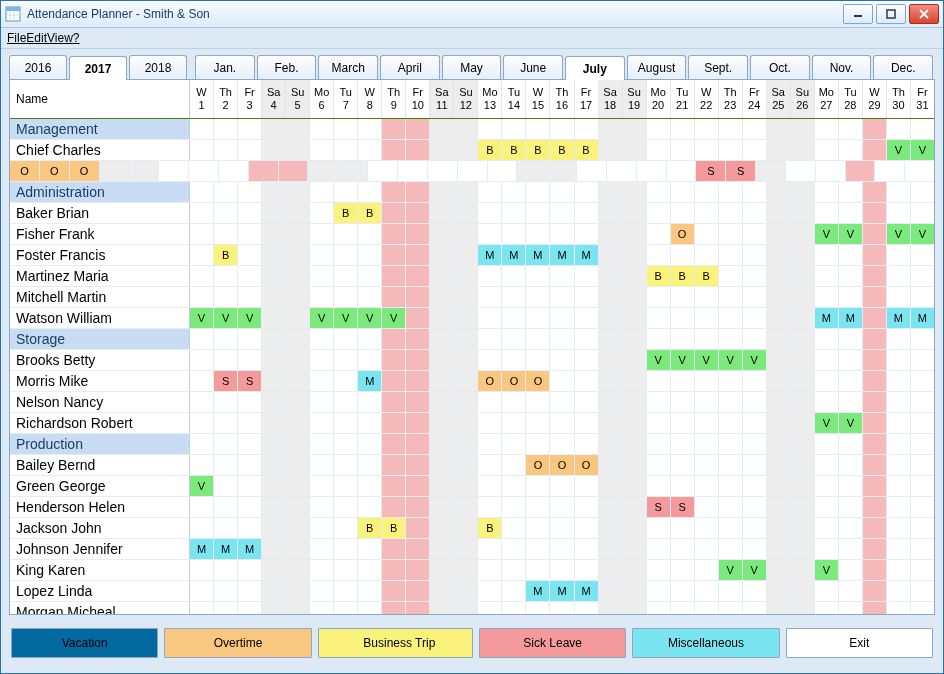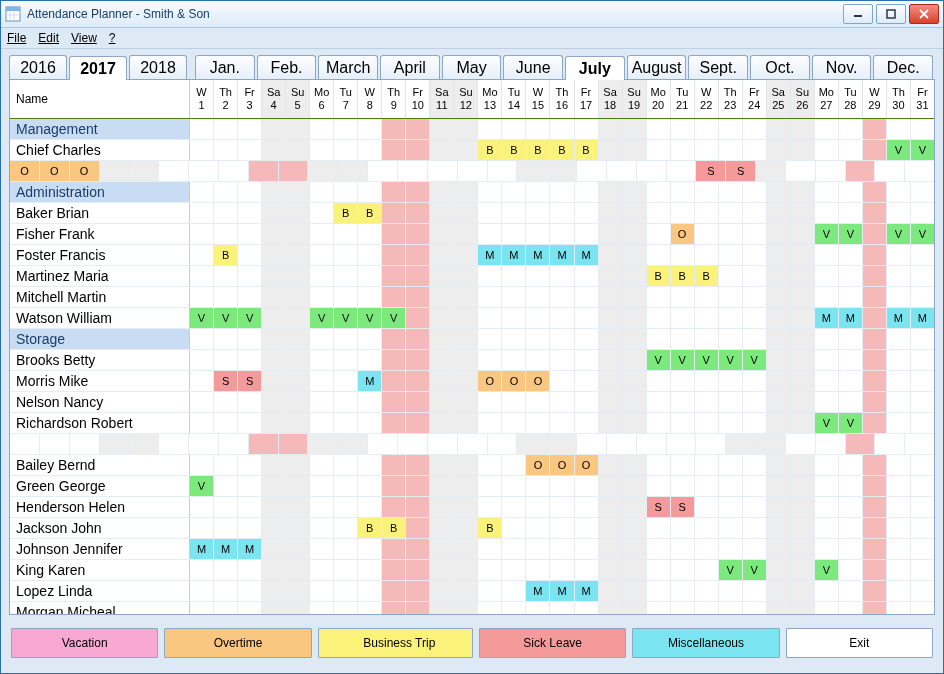--- a/index.html
+++ b/index.html
@@ -4,26 +4,26 @@
 <style>
   html,body{margin:0;padding:0;font-family:"Segoe UI",Tahoma,Arial,sans-serif;font-size:12px;background:#DDE9F5;color:#000;}
   .window{width:944px;height:674px;box-sizing:border-box;border:1px solid #2A6FB0;background:#DDE9F5;display:flex;flex-direction:column;}
   .titlebar{height:26px;background:linear-gradient(#F7FBFF,#DDEBFA);border-bottom:1px solid #A8C7E6;display:flex;align-items:center;padding:0 4px;}
   .title-icon{width:16px;height:16px;margin-right:6px;}
   .title-text{flex:1;font-size:12px;color:#1A3E66;}
   .win-btns{display:flex;gap:3px;}
   .win-btn{width:28px;height:18px;border:1px solid #7FA7CC;border-radius:2px;background:linear-gradient(#FDFEFF,#DCEBFA);display:flex;align-items:center;justify-content:center;cursor:pointer;}
   .win-btn.close{background:linear-gradient(#F48D80,#D9432E);border-color:#A82B1C;}
   .win-btn svg{display:block;}
-  .menubar{height:20px;display:flex;align-items:center;padding:0 6px;gap:12px;border-bottom:1px solid #BCD1E6;background:#DDE9F5;}
+  .menubar{height:20px;display:flex;align-items:center;padding:0 6px;border-bottom:1px solid #BCD1E6;background:#DDE9F5;}
   .menu-item{cursor:pointer;}
   .menu-item span{text-decoration:underline;}
   .client{flex:1;padding:6px 8px 8px 8px;display:flex;flex-direction:column;min-height:0;}
   .tabs-row{display:flex;height:24px;}
-  .tab{border:1px solid #8CA8C4;border-bottom:none;border-radius:3px 3px 0 0;background:linear-gradient(#FDFEFF,#E6EFF9);margin-right:2px;display:flex;align-items:center;justify-content:center;cursor:pointer;font-size:16px;}
+  .tab{border:1px solid #8CA8C4;border-bottom:none;border-radius:3px 3px 0 0;background:linear-gradient(#FDFEFF,#E6EFF9);margin-right:2px;display:flex;align-items:center;justify-content:center;cursor:pointer;font-size:12px;}
   .tab.sel{background:#FFF;font-weight:bold;position:relative;top:1px;z-index:2;}
   .year-tab{width:56px;}
   .month-tab{flex:1;min-width:0;}
   .year-tabs{display:flex;margin-right:6px;}
   .month-tabs{display:flex;flex:1;}
   .grid-panel{flex:1;border:1px solid #8CA8C4;background:#FFF;display:flex;flex-direction:column;min-height:0;position:relative;}
   .grid-header{display:flex;border-bottom:1px solid #4d7c0f;}
   .name-col{width:180px;min-width:180px;box-sizing:border-box;border-right:1px solid #C0CDDD;padding:4px 6px;display:flex;align-items:center;}
   .hdr-name{height:38px;}
   .day-cols{display:flex;flex:1;}
@@ -38,21 +38,21 @@
   .row .day-cell:last-child{border-right:none;}
   .row .day-cell.weekend{background:#EDEDED;}
   .row .day-cell.pink{background:#F6B9B9;}
   .code-V{background:#7CE97C !important;}
   .code-O{background:#FAC780 !important;}
   .code-B{background:#FAF27A !important;}
   .code-S{background:#F49A9A !important;}
   .code-M{background:#7AE5F0 !important;}
   .bottom-bar{height:40px;display:flex;align-items:center;gap:6px;padding:8px 2px 2px 2px;}
   .btn{height:28px;border:1px solid #8CA8C4;background:#FFF;display:flex;align-items:center;justify-content:center;font-size:12px;cursor:pointer;border-radius:1px;flex:1;}
-  .btn.v{background:#f9a8d4;}
+  .btn.v{background:#0369a1;}
   .btn.o{background:#FAC780;}
   .btn.b{background:#FAF27A;padding-left:8px;}
   .btn.s{background:#F49A9A;}
   .btn.m{background:#7AE5F0;}
 </style>
 </head>
 <body>
 
 <div class="window">
 
@@ -780,20 +780,21 @@
               <div class="day-cell weekend"></div>
               <div class="day-cell weekend"></div>
               <div class="day-cell code-V">V</div>
               <div class="day-cell code-V">V</div>
               <div class="day-cell pink"></div>
               <div class="day-cell"></div>
               <div class="day-cell"></div>
             </div>
           </div>
           <div class="row group">
+            <div class="name-col">Production</div>
             <div class="day-cols" style="display: flex; flex: 1 1 0%;">
               <div class="day-cell"></div>
               <div class="day-cell"></div>
               <div class="day-cell"></div>
               <div class="day-cell weekend"></div>
               <div class="day-cell weekend"></div>
               <div class="day-cell"></div>
               <div class="day-cell"></div>
               <div class="day-cell"></div>
               <div class="day-cell pink"></div>

